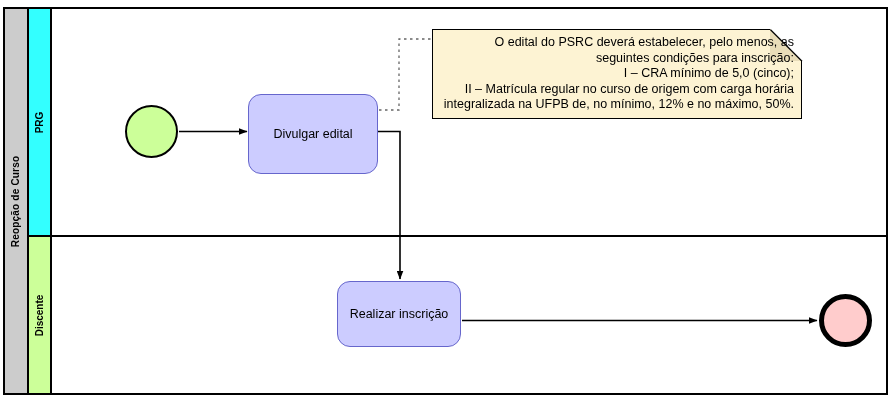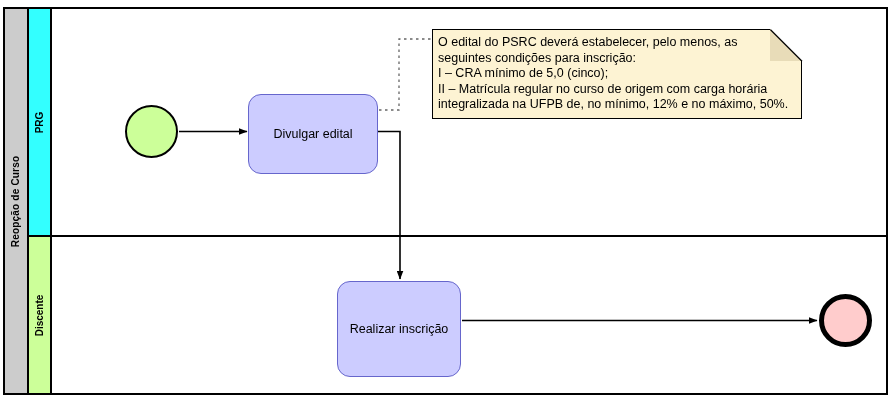--- a/index.html
+++ b/index.html
@@ -100,21 +100,21 @@
 
   
   .shapes {
     position: absolute;
     left: 0;
     top: 0;
     width: 892px;
     height: 402px;
     pointer-events: none;
   }
-  .shapes > * { pointer-events: auto; }
+  .shapes > * { pointer-events: auto; text-align: right; }
 
   
   .event {
     position: absolute;
     border-radius: 50%;
     box-sizing: border-box;
   }
   .event-start {
     left: 125px;
     top: 105px;
@@ -147,21 +147,21 @@
   .task-divulgar {
     left: 248px;
     top: 94px;
     width: 130px;
     height: 80px;
   }
   .task-realizar {
     left: 337px;
     top: 281px;
     width: 124px;
-    height: 96px;
+    height: 66px;
   }
 
   
   .note {
     position: absolute;
     left: 432px;
     top: 29px;
     width: 370px;
     height: 90px;
     box-sizing: border-box;

